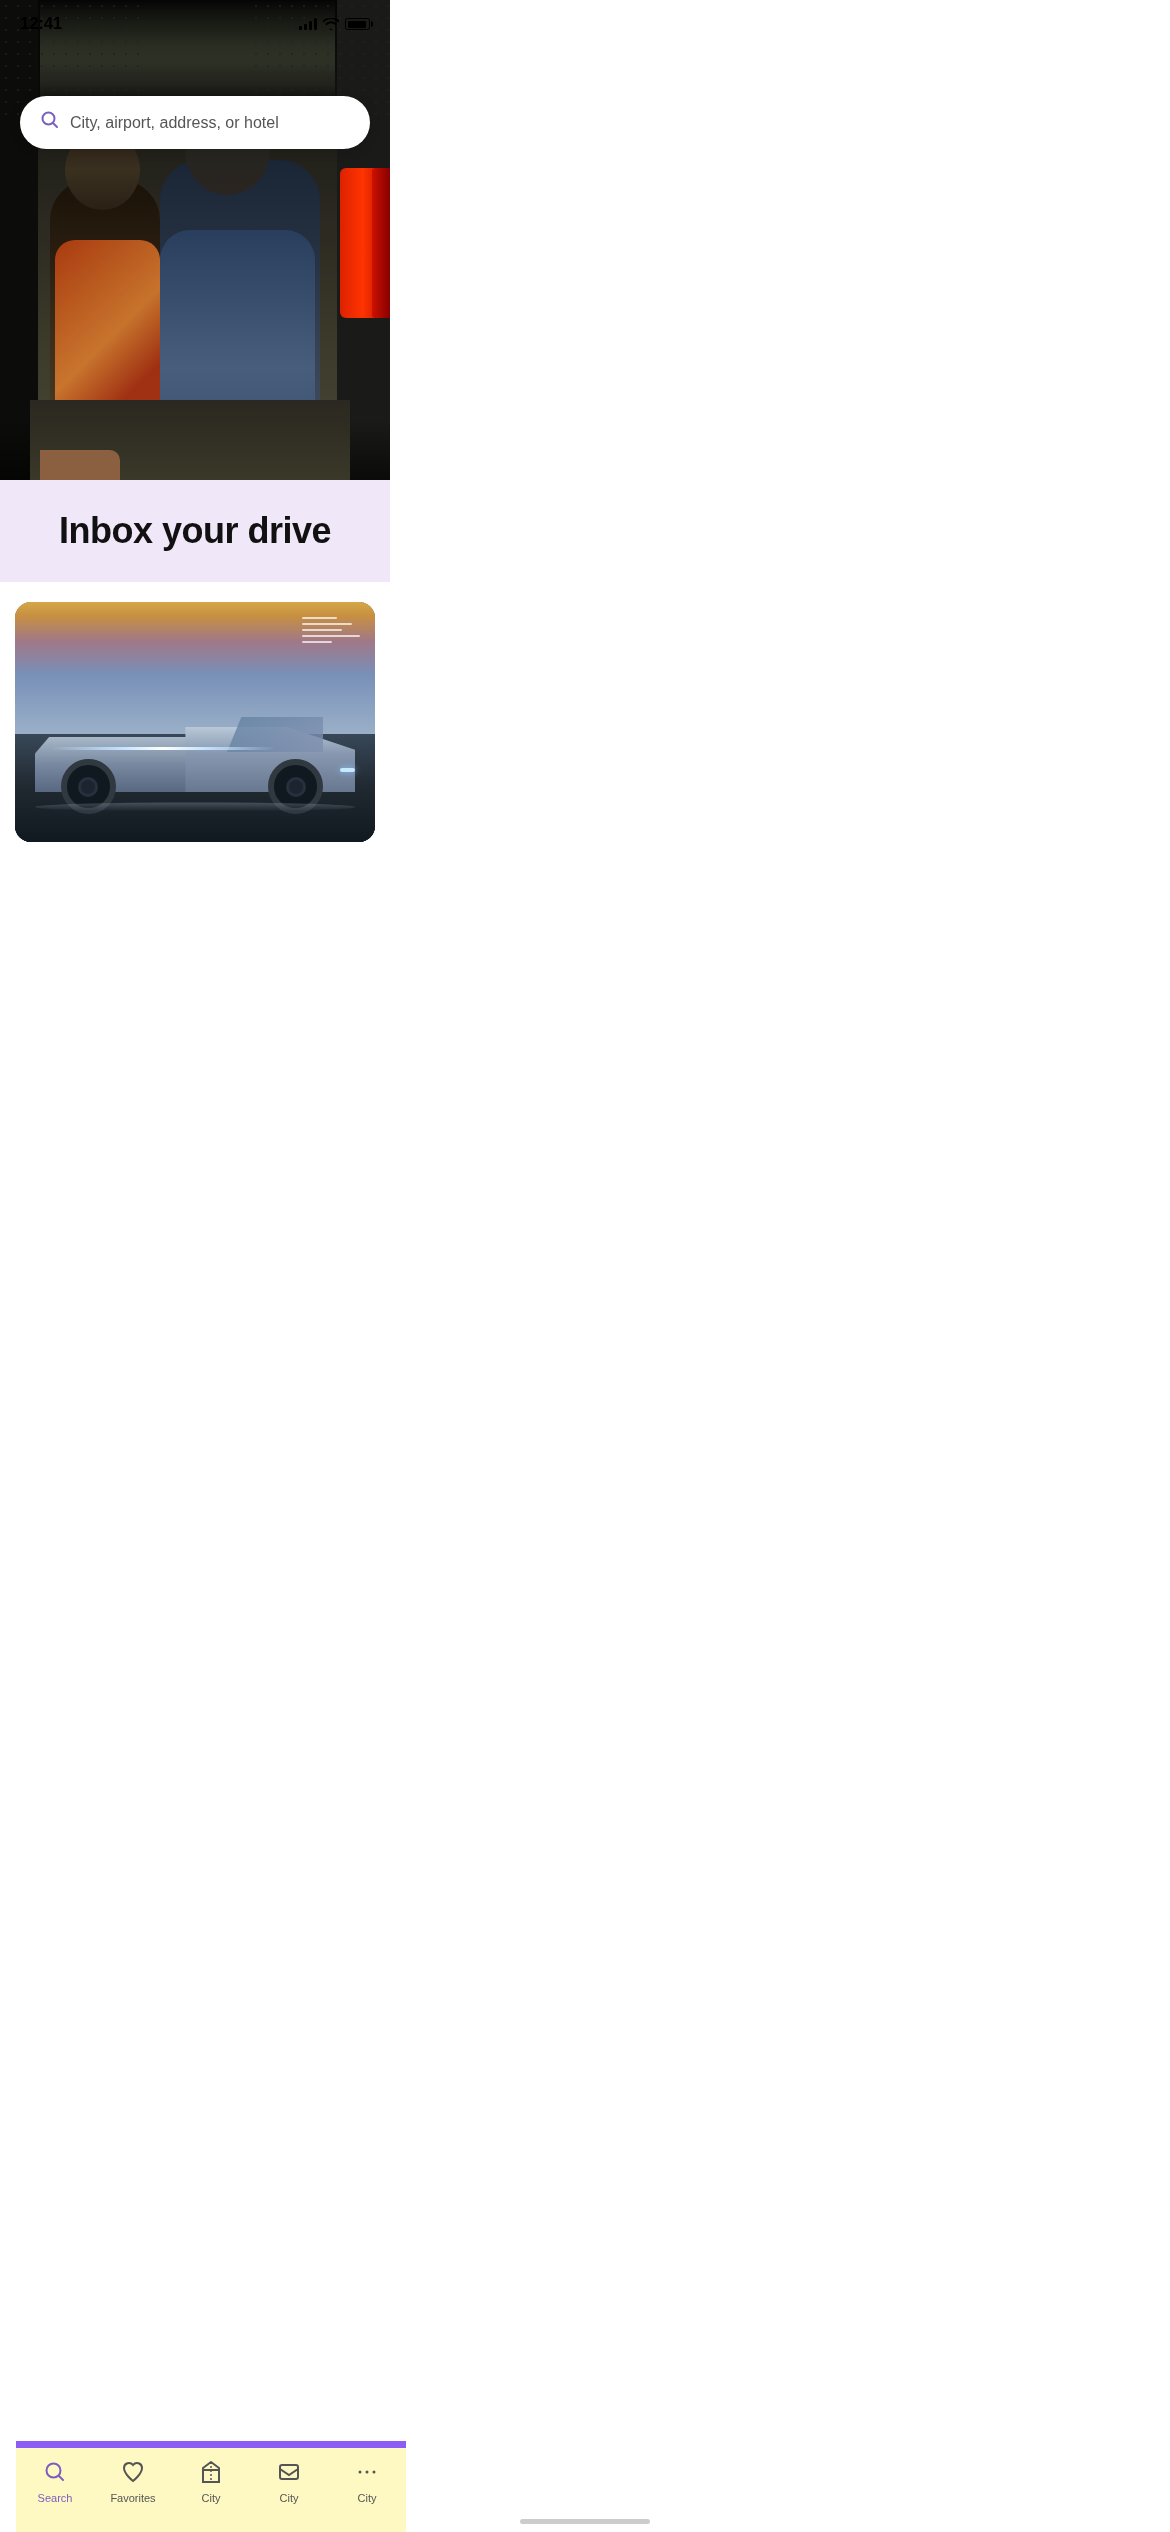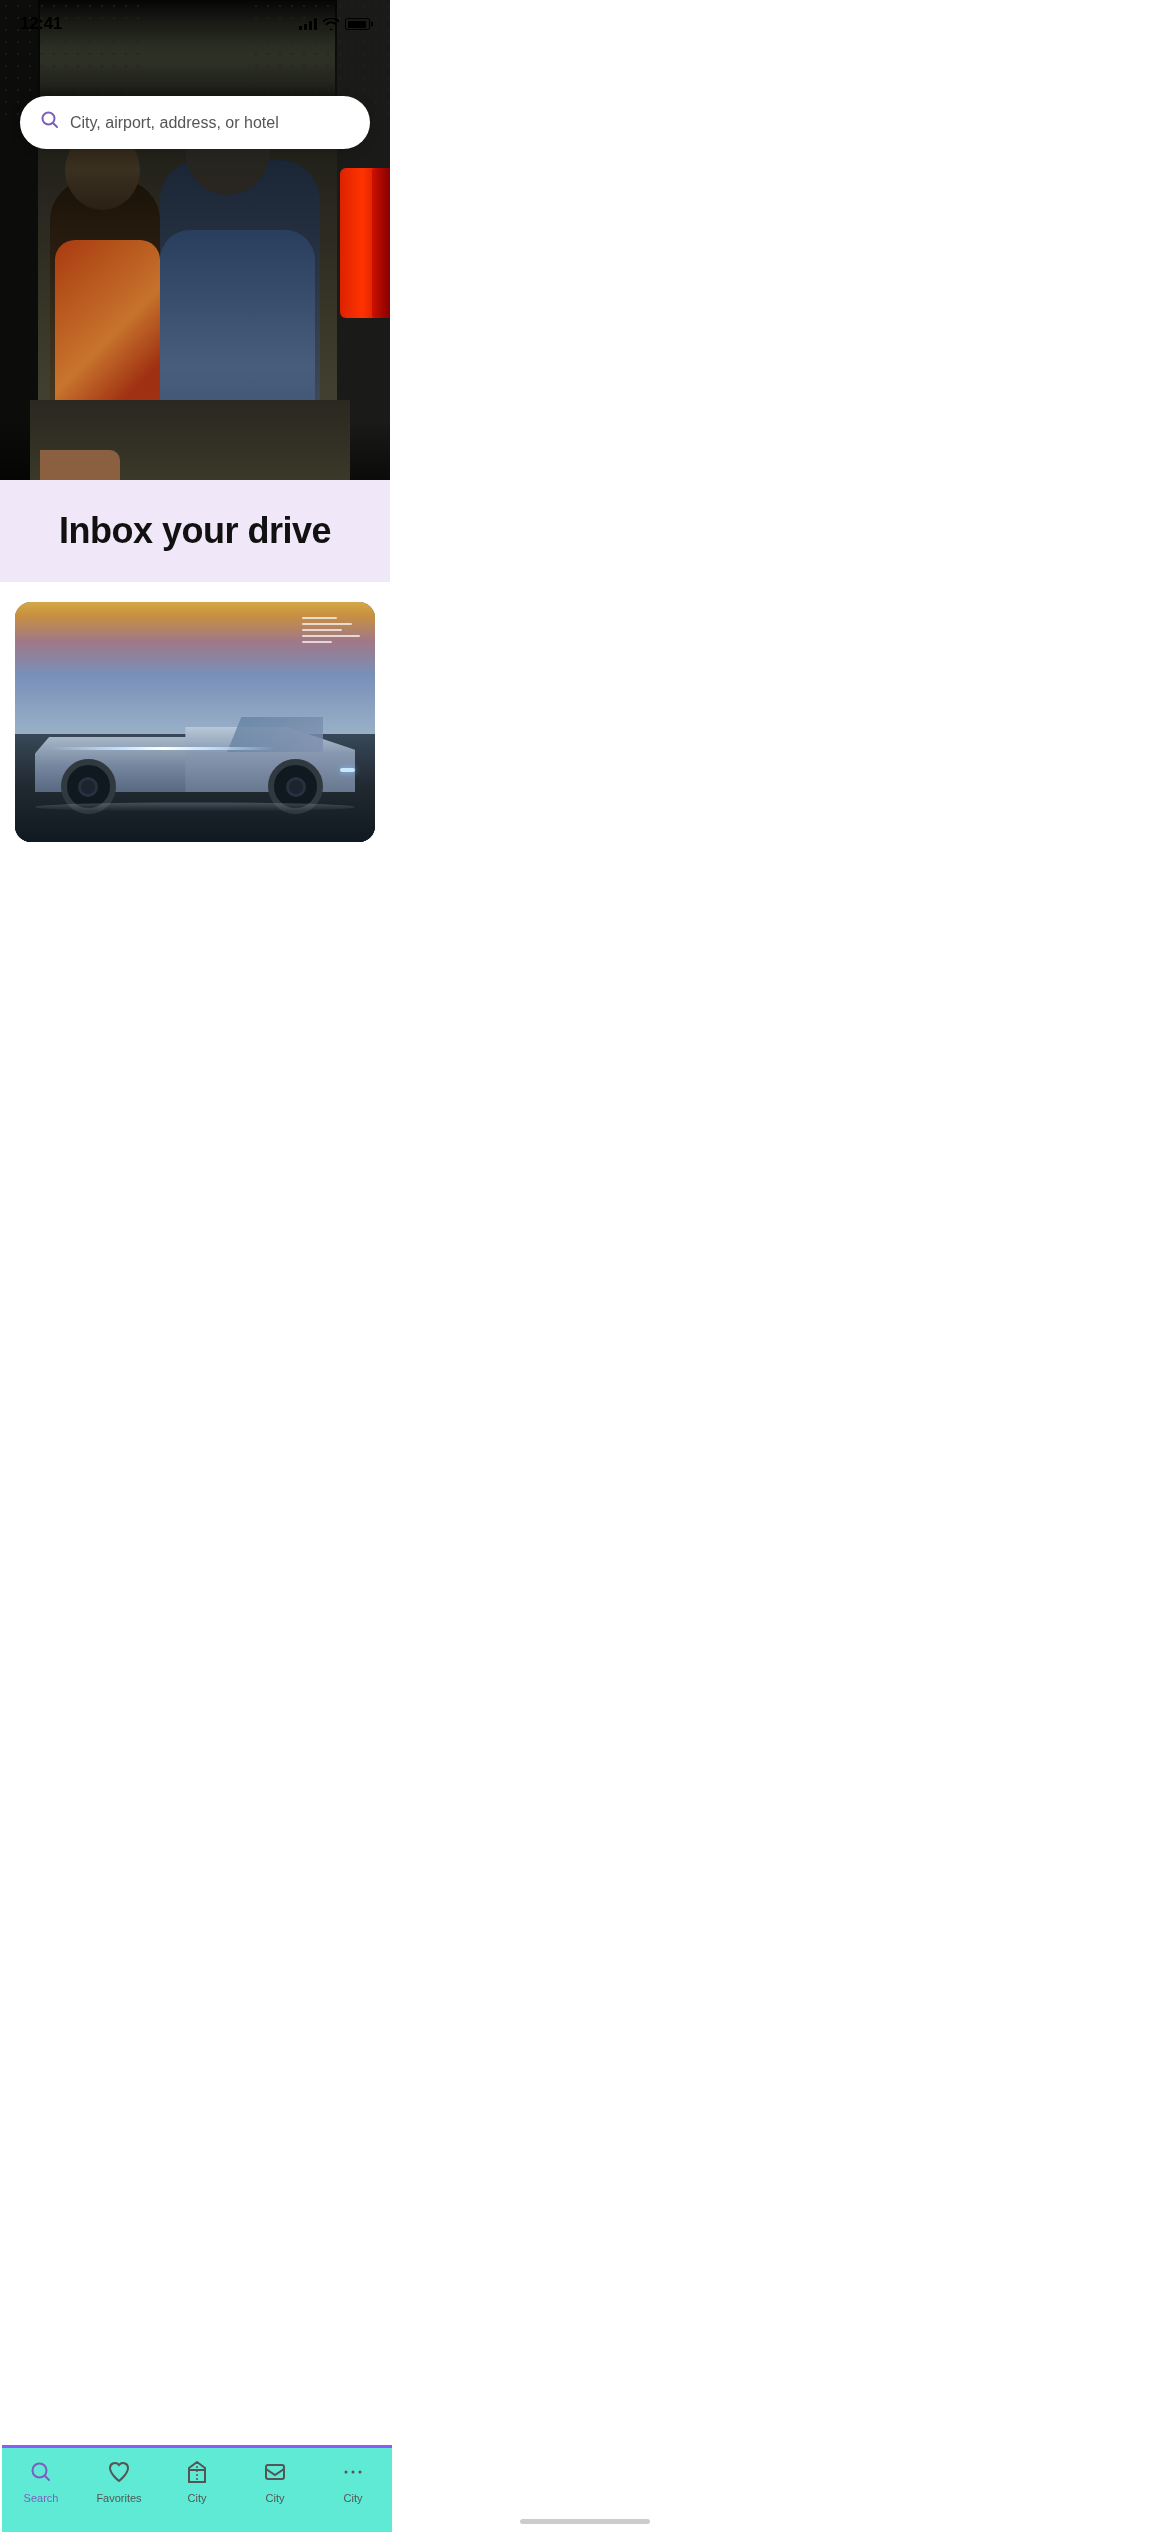--- a/index.html
+++ b/index.html
@@ -323,24 +323,24 @@
     .speed-line {
       height: 2px;
       background: #fff;
       border-radius: 1px;
     }
 
     
     .bottom-nav {
       position: fixed;
       bottom: 0;
-      left: 2px;
+      left: 16px;
       width: 390px;
-      background: #5eead4;
-      border-top: 3px solid #8b5cf6;
+      background: #fef9c3;
+      border-top: 7px solid #8b5cf6;
       display: flex;
       justify-content: space-around;
       align-items: center;
       padding: 12px 0 28px;
       z-index: 100;
     }
 
     .nav-item {
       display: flex;
       flex-direction: column;

